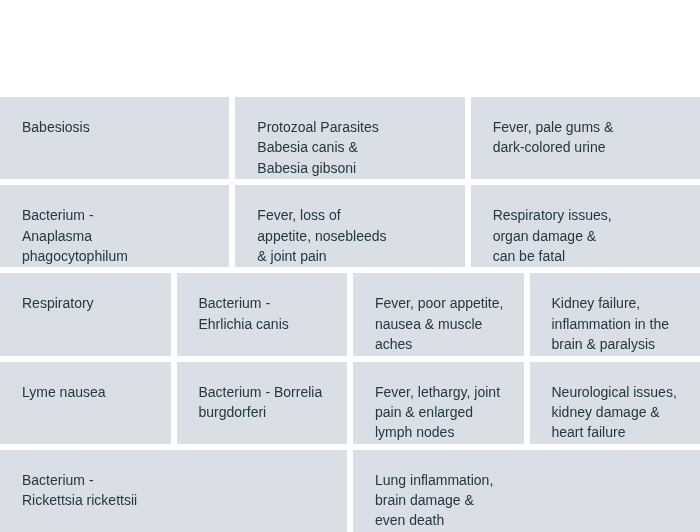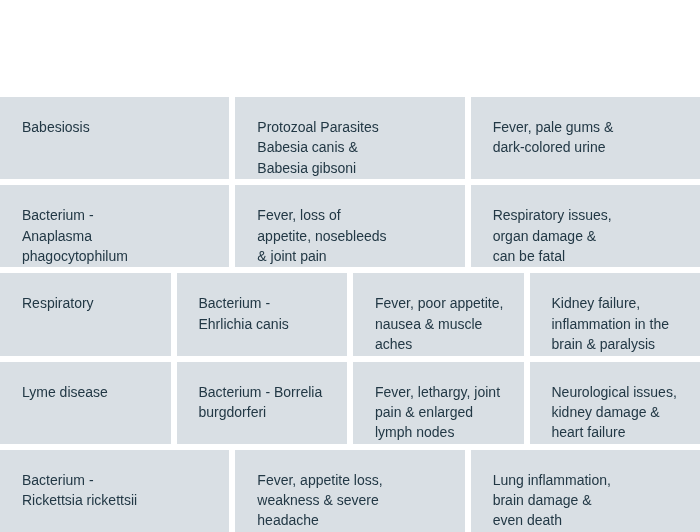--- a/index.html
+++ b/index.html
@@ -109,35 +109,32 @@
 Ehrlichia canis</div>
     <div class="cell data-cell">Fever, poor appetite,
 nausea &amp; muscle
 aches</div>
     <div class="cell data-cell">Kidney failure,
 inflammation in the
 brain &amp; paralysis</div>
   </div>
 
   <div class="row data-row">
-    <div class="cell data-cell">Lyme disease</div>
+    <div class="cell data-cell">Lyme nausea</div>
     <div class="cell data-cell">Bacterium - Borrelia
 burgdorferi</div>
     <div class="cell data-cell">Fever, lethargy, joint
 pain &amp; enlarged
 lymph nodes</div>
     <div class="cell data-cell">Neurological issues,
 kidney damage &amp;
 heart failure</div>
   </div>
 
   <div class="row data-row">
     <div class="cell data-cell">Bacterium -
 Rickettsia rickettsii</div>
-    <div class="cell data-cell">Fever, appetite loss,
-weakness &amp; severe
-headache</div>
     <div class="cell data-cell">Lung inflammation,
 brain damage &amp;
 even death</div>
   </div>
 
 </div>
 
 </body></html>

